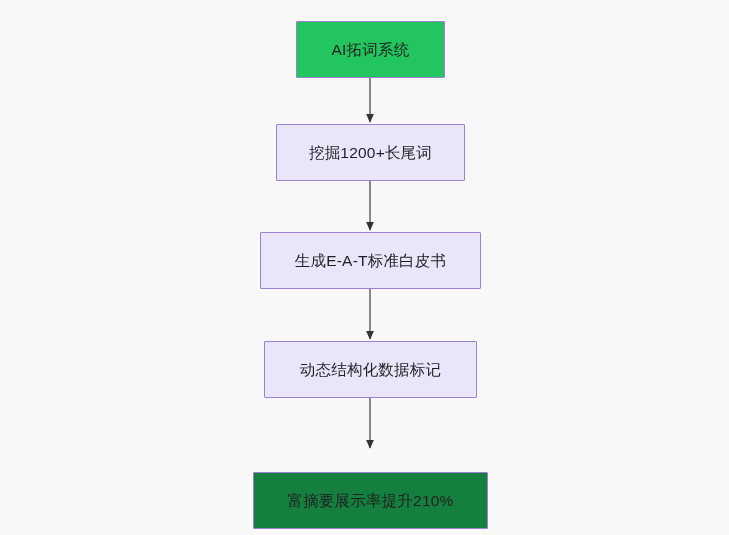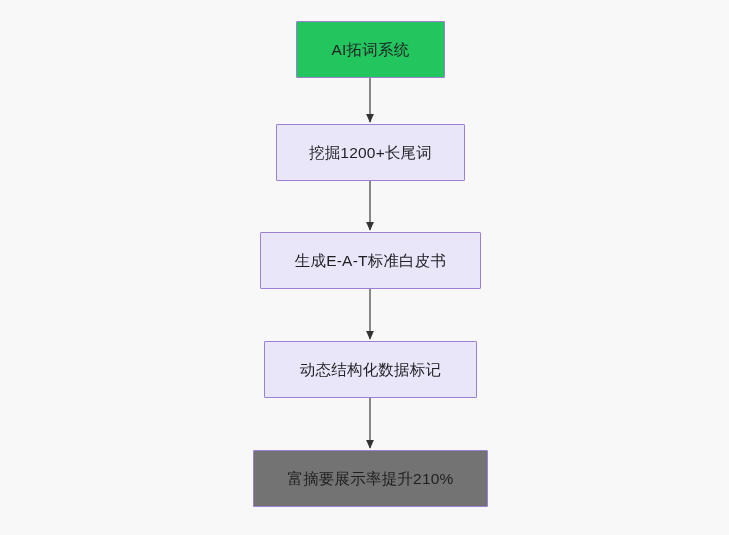--- a/index.html
+++ b/index.html
@@ -80,17 +80,17 @@
   </div>
 
   <div class="node" style="left: 264px; top: 341px; width: 213px; height: 57px; background: rgb(233, 230, 250); border-color: rgb(157, 127, 212); color: rgb(31, 31, 34);">
     <span class="node-label">动态结构化数据标记</span>
   </div>
 
   <div class="node" style="left: 260px; top: 232px; width: 221px; height: 57px; background: rgb(233, 230, 250); border-color: rgb(157, 127, 212); color: rgb(31, 31, 34);">
     <span class="node-label">生成E-A-T标准白皮书</span>
   </div>
 
-  <div class="node" style="left: 253px; top: 450px; width: 235px; height: 57px; background: #737373; border-color: rgb(157, 127, 212); color: rgb(31, 31, 34);">
+  <div class="node" style="left: 253px; top: 472px; width: 235px; height: 57px; background: #15803d; border-color: rgb(157, 127, 212); color: rgb(31, 31, 34);">
     <span class="node-label">富摘要展示率提升210%</span>
   </div>
 
 </div>
 
 </body></html>

